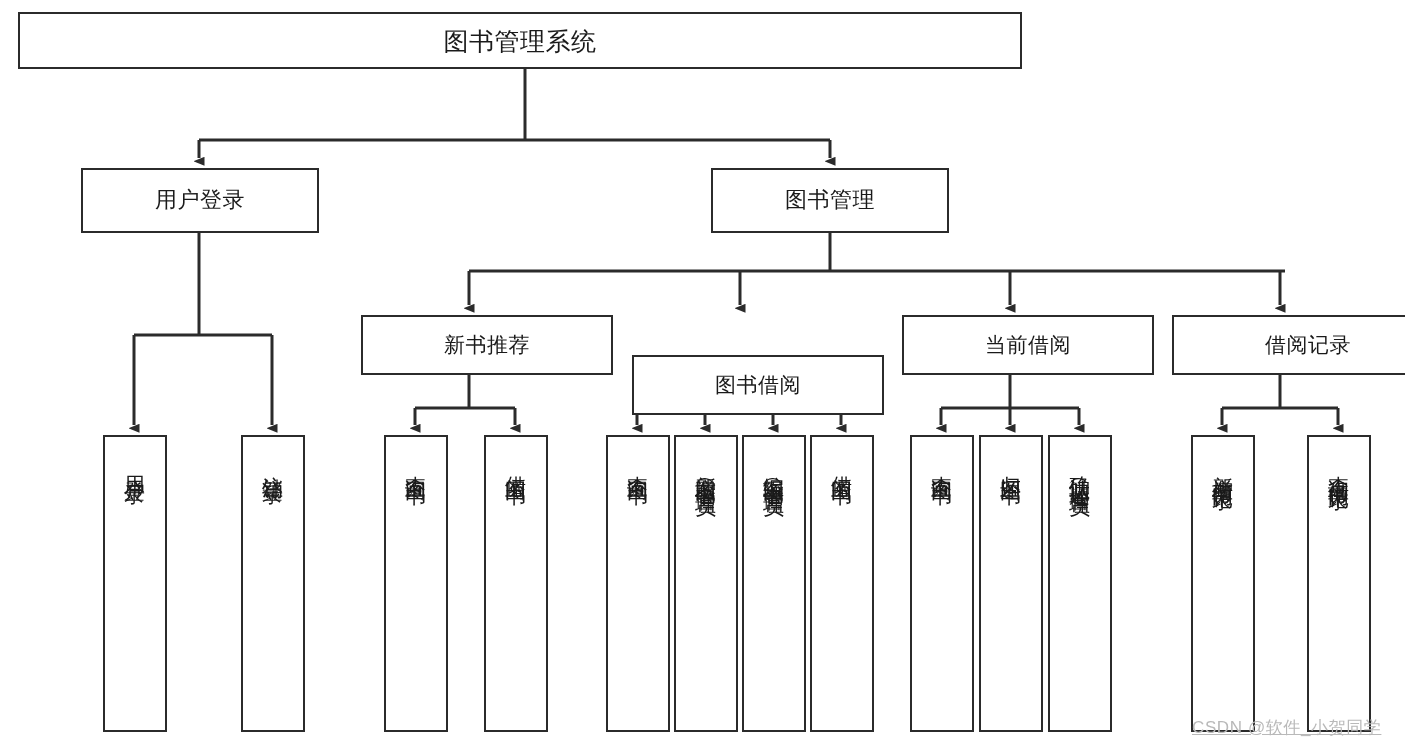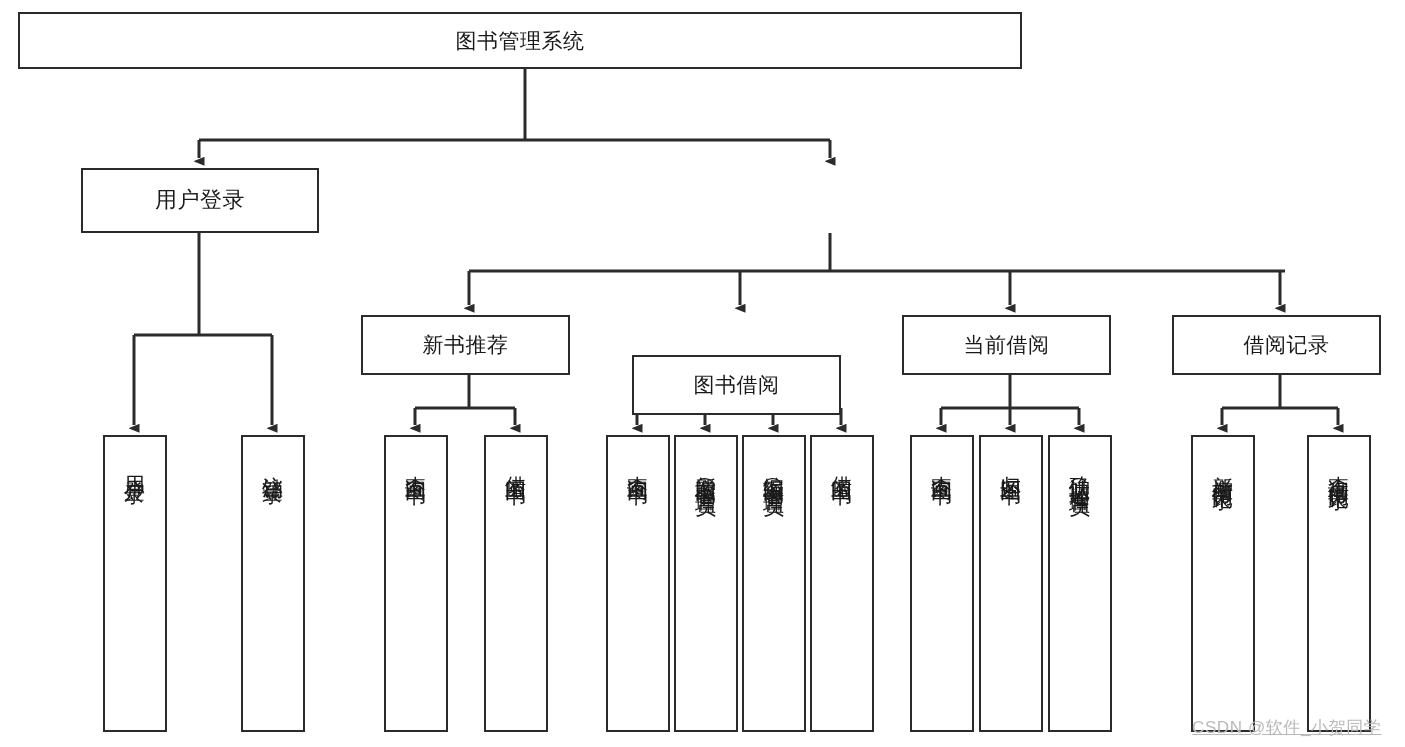--- a/index.html
+++ b/index.html
@@ -43,35 +43,35 @@
     line-height: 1.12;
     text-align: center;
     white-space: nowrap;
   }
   
   .node.root {
     left: 18px;
     top: 12px;
     width: 1004px;
     height: 57px;
-    font-size: 21px;
+    font-size: 25px;
   }
   
   .node.lvl2 {
     top: 168px;
     width: 238px;
     height: 65px;
     font-size: 22px;
   }
   .node.lvl2.n-user-login { left: 81px; }
   .node.lvl2.n-book-manage { left: 711px; }
   
   .node.lvl3 {
     top: 315px;
-    width: 209px;
+    width: 252px;
     height: 60px;
     font-size: 21px;
   }
   .node.lvl3.n-new-book   { left: 361px; }
   .node.lvl3.n-borrow     { left: 632px; margin-top: 40px; }
   .node.lvl3.n-current    { left: 902px; justify-content: center; }
   .node.lvl3.n-record     { left: 1172px; padding-left: 20px; }
   
   .node.leaf {
     top: 435px;
@@ -159,20 +159,23 @@
     </g>
   </svg>
 
   <div class="node root">
     <span class="node-label">图书管理系统</span>
   </div>
 
   <div class="node lvl2 n-user-login">
     <span class="node-label">用户登录</span>
   </div>
+  <div class="node lvl2 n-book-manage">
+    <span class="node-label">图书管理</span>
+  </div>
 
   <div class="node lvl3 n-new-book">
     <span class="node-label">新书推荐</span>
   </div>
   <div class="node lvl3 n-borrow">
     <span class="node-label">图书借阅</span>
   </div>
   <div class="node lvl3 n-current">
     <span class="node-label">当前借阅</span>
   </div>

